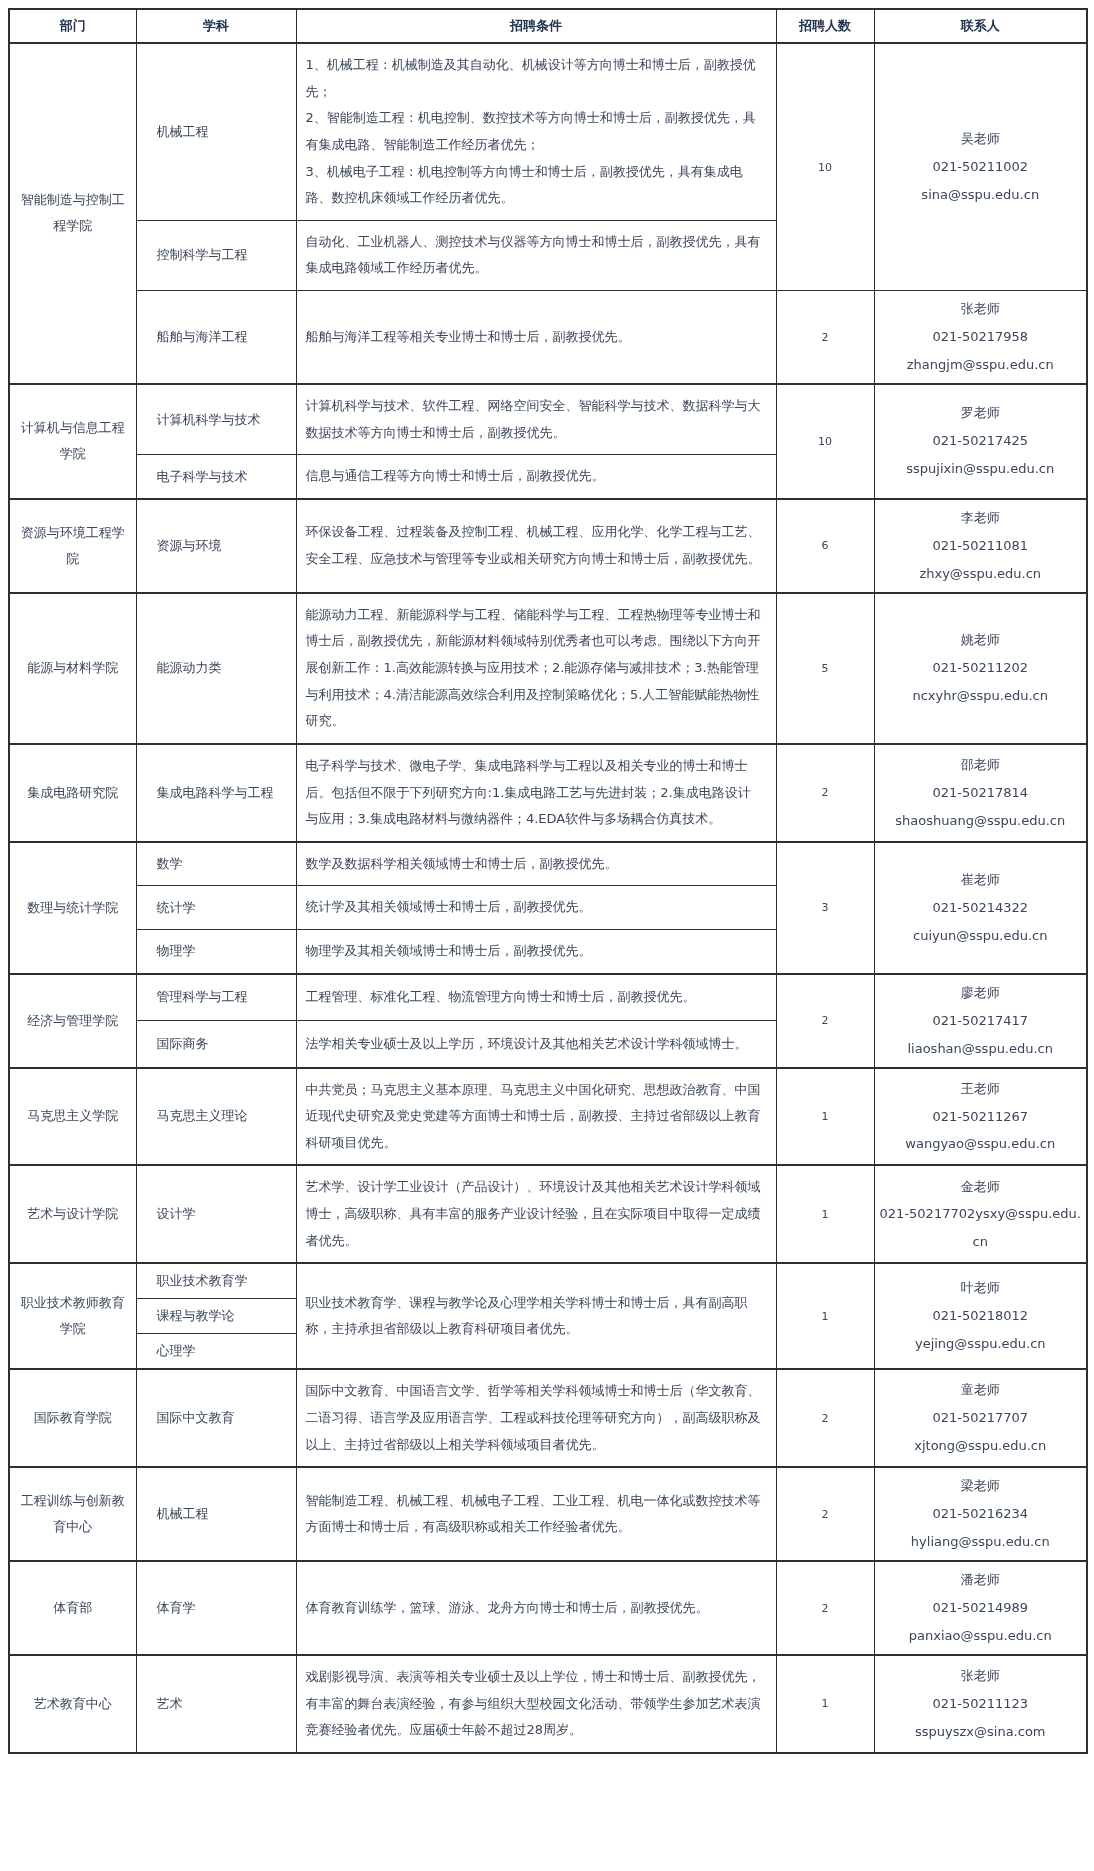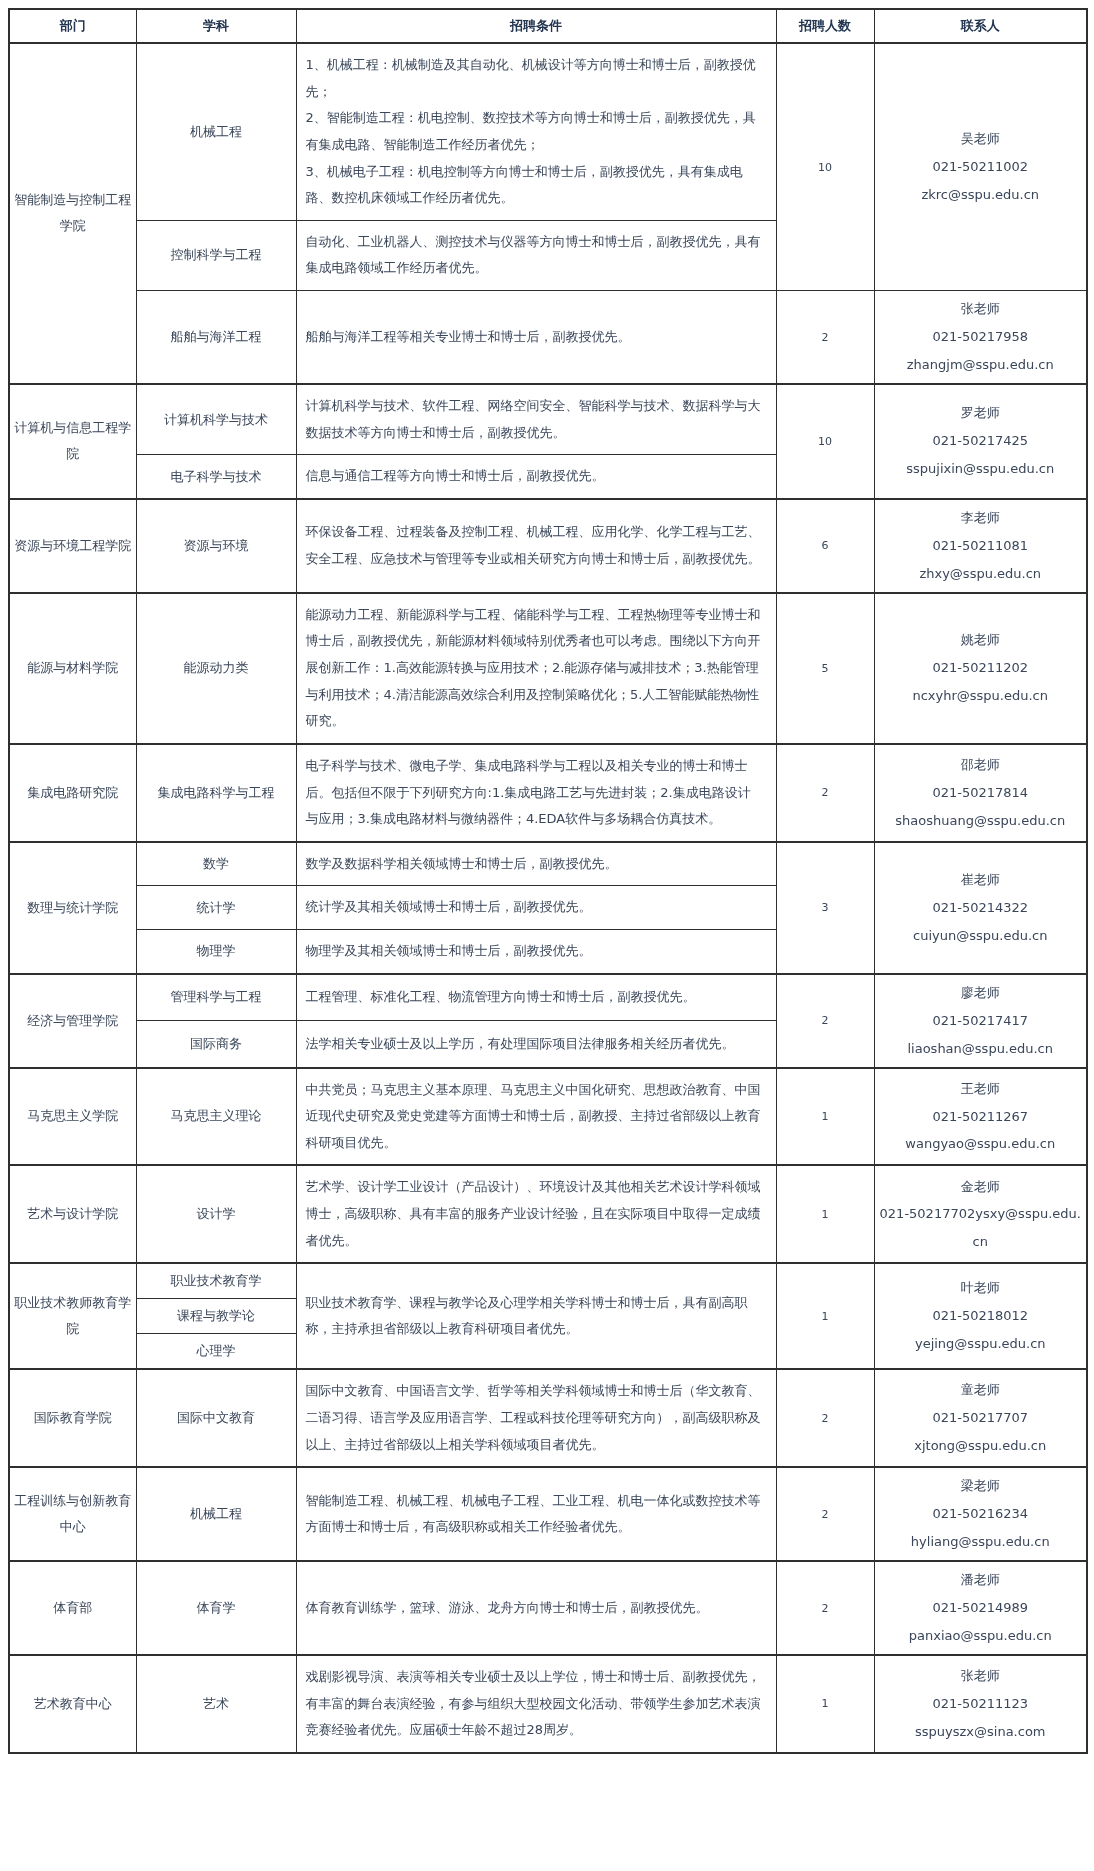--- a/index.html
+++ b/index.html
@@ -36,24 +36,23 @@
     font-weight: bold;
     color: #22344f;
     text-align: center;
     padding: 2px 13px;
   }
   td.dept {
     text-align: center;
     font-size: 13px;
     color: #3a4659;
     line-height: 2.0;
-    padding: 4px 0;
+    padding: 4px 7px;
   }
   td.subject {
-    text-align: center;
     font-size: 13px;
     color: #3a4659;
     line-height: 2.0;
     padding: 4px 20px;
   }
   td.condition {
     text-align: left;
     font-size: 13px;
     color: #3a4659;
     line-height: 2.05;
@@ -101,21 +100,21 @@
         <tr class="section-start">
           <td class="dept" rowspan="3">智能制造与控制工程学院</td>
           <td class="subject">机械工程</td>
           <td class="condition">1、机械工程：机械制造及其自动化、机械设计等方向博士和博士后，副教授优先；
 2、智能制造工程：机电控制、数控技术等方向博士和博士后，副教授优先，具有集成电路、智能制造工作经历者优先；
 3、机械电子工程：机电控制等方向博士和博士后，副教授优先，具有集成电路、数控机床领域工作经历者优先。</td>
           <td class="count" rowspan="2">10</td>
           <td class="contact" rowspan="2">
             <div>吴老师</div>
             <div>021-50211002</div>
-            <div>zkrc@sspu.edu.cn</div>
+            <div>sina@sspu.edu.cn</div>
           </td>
         </tr>
         <tr>
           <td class="subject">控制科学与工程</td>
           <td class="condition">自动化、工业机器人、测控技术与仪器等方向博士和博士后，副教授优先，具有集成电路领域工作经历者优先。</td>
         </tr>
         <tr>
           <td class="subject">船舶与海洋工程</td>
           <td class="condition">船舶与海洋工程等相关专业博士和博士后，副教授优先。</td>
           <td class="count" rowspan="1">2</td>
@@ -198,21 +197,21 @@
           <td class="condition">工程管理、标准化工程、物流管理方向博士和博士后，副教授优先。</td>
           <td class="count" rowspan="2">2</td>
           <td class="contact" rowspan="2">
             <div>廖老师</div>
             <div>021-50217417</div>
             <div>liaoshan@sspu.edu.cn</div>
           </td>
         </tr>
         <tr>
           <td class="subject">国际商务</td>
-          <td class="condition">法学相关专业硕士及以上学历，有处理国际项目法律服务相关经历者优先。</td>
+          <td class="condition">法学相关专业硕士及以上学历，环境设计及其他相关艺术设计学科领域博士。</td>
         </tr>
         <tr class="section-start">
           <td class="dept" rowspan="1">马克思主义学院</td>
           <td class="subject">马克思主义理论</td>
           <td class="condition">中共党员；马克思主义基本原理、马克思主义中国化研究、思想政治教育、中国近现代史研究及党史党建等方面博士和博士后，副教授、主持过省部级以上教育科研项目优先。</td>
           <td class="count" rowspan="1">1</td>
           <td class="contact" rowspan="1">
             <div>王老师</div>
             <div>021-50211267</div>
             <div>wangyao@sspu.edu.cn</div>

